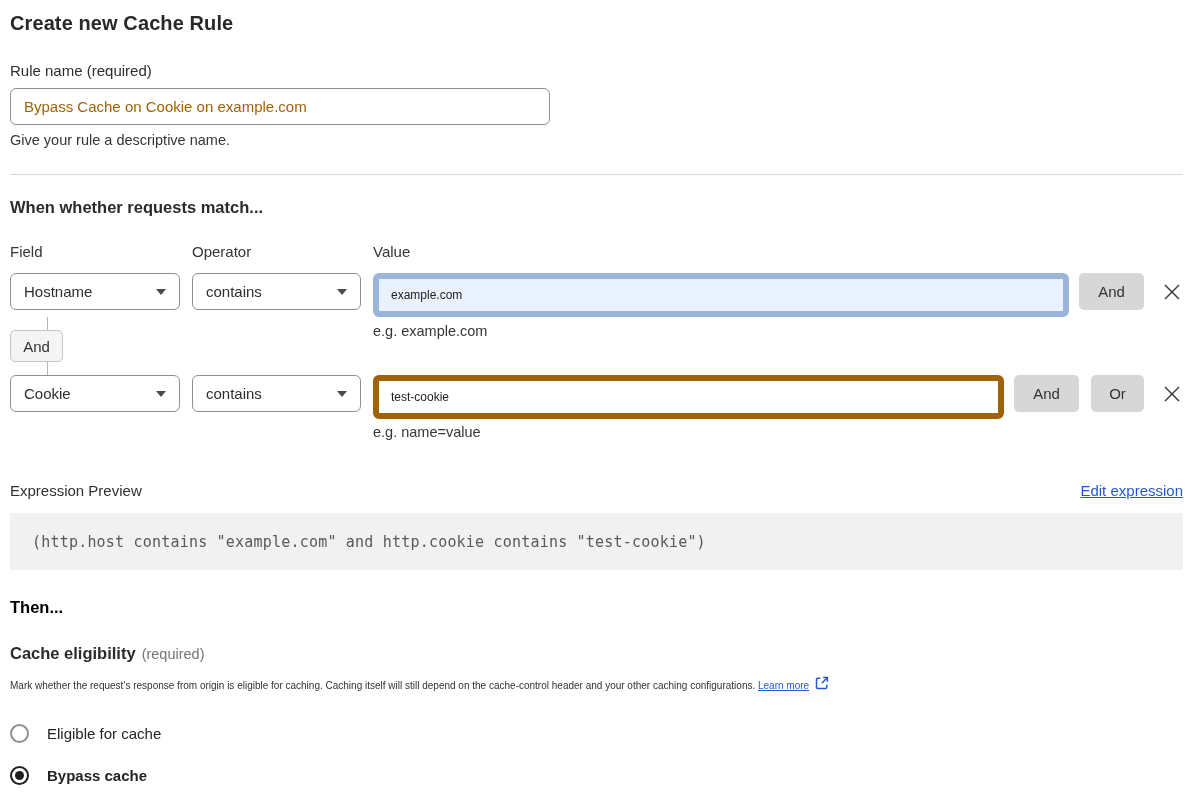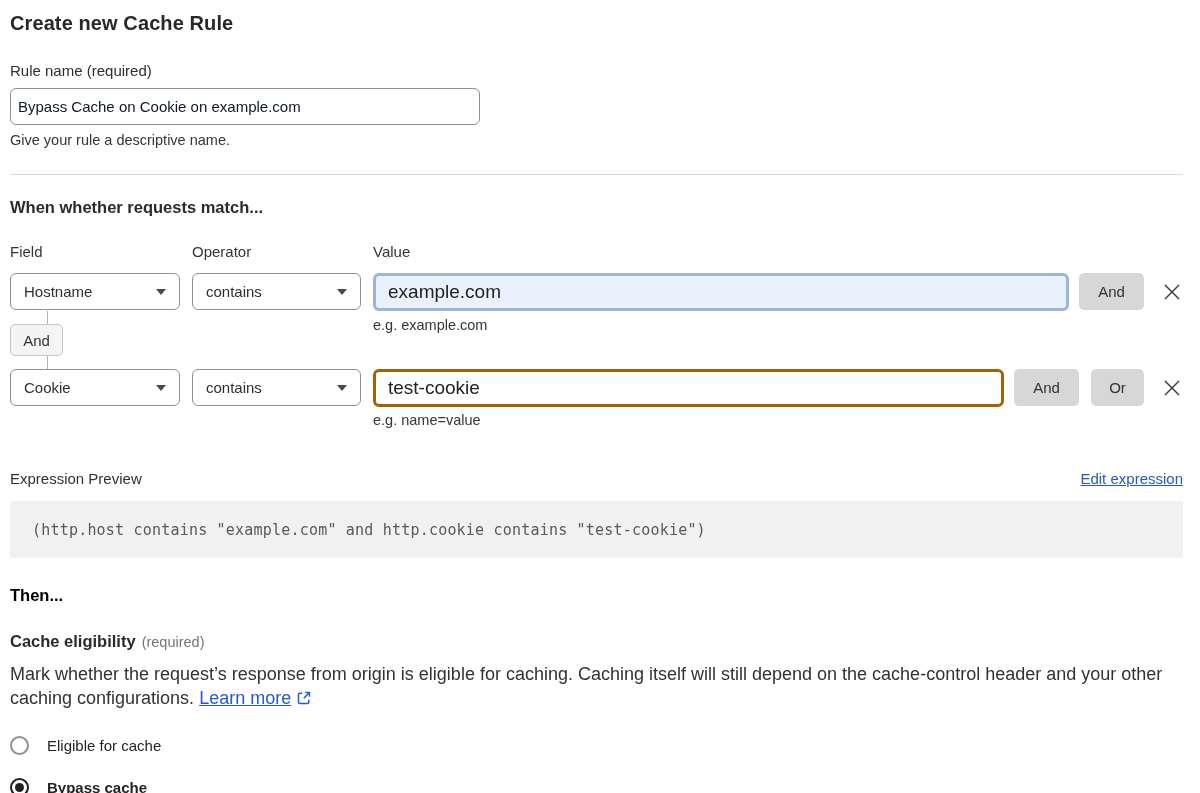--- a/index.html
+++ b/index.html
@@ -10,23 +10,23 @@
     font-size: 15px;
   }
   .page { padding: 12px 17px 0 10px; width: 1200px; }
 
   .page-title { font-size: 20px; font-weight: bold; color: #282828; letter-spacing: 0.1px; }
 
   
   .rule-name-label { margin-top: 27px; font-size: 15px; }
   .rule-name-input {
     margin-top: 9px;
-    width: 470px; height: 37px;
+    width: 540px; height: 37px;
     border: 1px solid #8f8f8f; border-radius: 6px;
-    padding: 0 7px; font-size: 15px; color: #0f172a;
+    padding: 0 13px; font-size: 15px; color: #a16207;
     font-family: "Liberation Sans", sans-serif;
     background: #fff; outline: none; display: block;
   }
   .rule-name-helper { margin-top: 7px; font-size: 14.5px; color: #363636; }
 
   .divider { border: none; border-top: 1px solid #d8d8d8; margin-top: 26px; }
 
   .section-heading { margin-top: 23px; font-size: 16.5px; font-weight: bold; color: #2b2b2b; }
 
   
@@ -42,22 +42,22 @@
     padding: 0 13px; cursor: pointer; position: relative;
   }
   .select .caret {
     position: absolute; right: 13px; top: 15px;
     width: 0; height: 0;
     border-left: 5px solid transparent; border-right: 5px solid transparent;
     border-top: 6px solid #4a4a4a;
   }
   .value-input {
     width: 100%; height: 37px;
-    border: 3px solid #a16207; border-radius: 6px;
-    padding: 16px 12px; font-size: 19px; color: #222;
+    border: 6px solid #a16207; border-radius: 6px;
+    padding: 16px 12px; font-size: 12px; color: #222;
     font-family: "Liberation Sans", sans-serif; outline: none;
   }
   .value-input.focused { background: #e9f1fd; border-color: #9bb4d9; }
 
   .logic-btn {
     height: 37px; border: none; border-radius: 5px;
     background: #d7d7d7; color: #333; font-size: 15px;
     font-family: "Liberation Sans", sans-serif;
     margin-left: 10px; cursor: pointer; flex-shrink: 0;
   }
@@ -92,21 +92,21 @@
     display: flex; align-items: center; padding: 0 22px;
   }
   .code-text { font-family: "DejaVu Sans Mono", monospace; font-size: 15px; color: #595959; letter-spacing: 0.2px; }
 
   .then-heading { margin-top: 28px; font-size: 16.5px; font-weight: bold; color: #000000; }
 
   .elig-heading { margin-top: 27px; font-size: 16.5px; color: #2b2b2b; }
   .elig-heading .strong { font-weight: bold; }
   .required-note { font-size: 14.5px; color: #757575; font-weight: normal; margin-left: 6px; }
 
-  .elig-desc { margin-top: 11px; font-size: 18px; line-height: 24px; color: #323232; max-width: 1160px; }
+  .elig-desc { margin-top: 11px; font-size: 10px; line-height: 24px; color: #323232; max-width: 1160px; }
   .learn-link { color: #2458ce; text-decoration: underline; cursor: pointer; }
   .ext-icon { display: inline-block; vertical-align: -2px; margin-left: 5px; }
 
   .radio-row { display: flex; align-items: center; margin-top: 24px; cursor: pointer; }
   .radio-row + .radio-row { margin-top: 23px; }
   .radio {
     width: 19px; height: 19px; border-radius: 50%; flex-shrink: 0;
     display: flex; align-items: center; justify-content: center;
   }
   .radio.on  { border: 2px solid #1f1f1f; }

